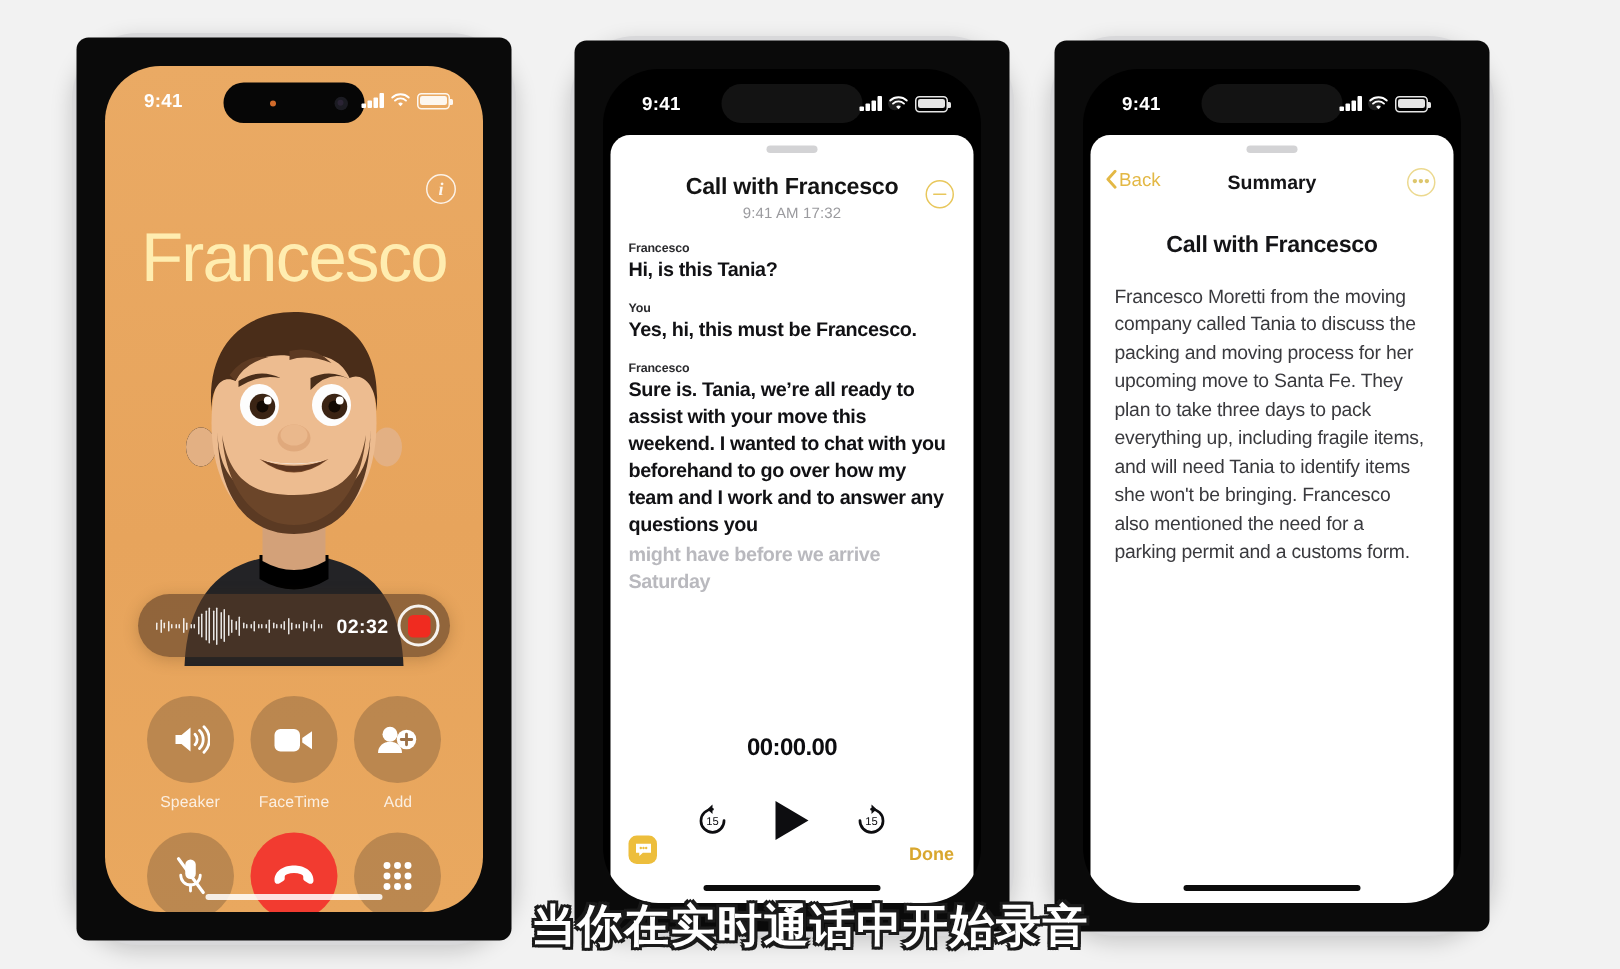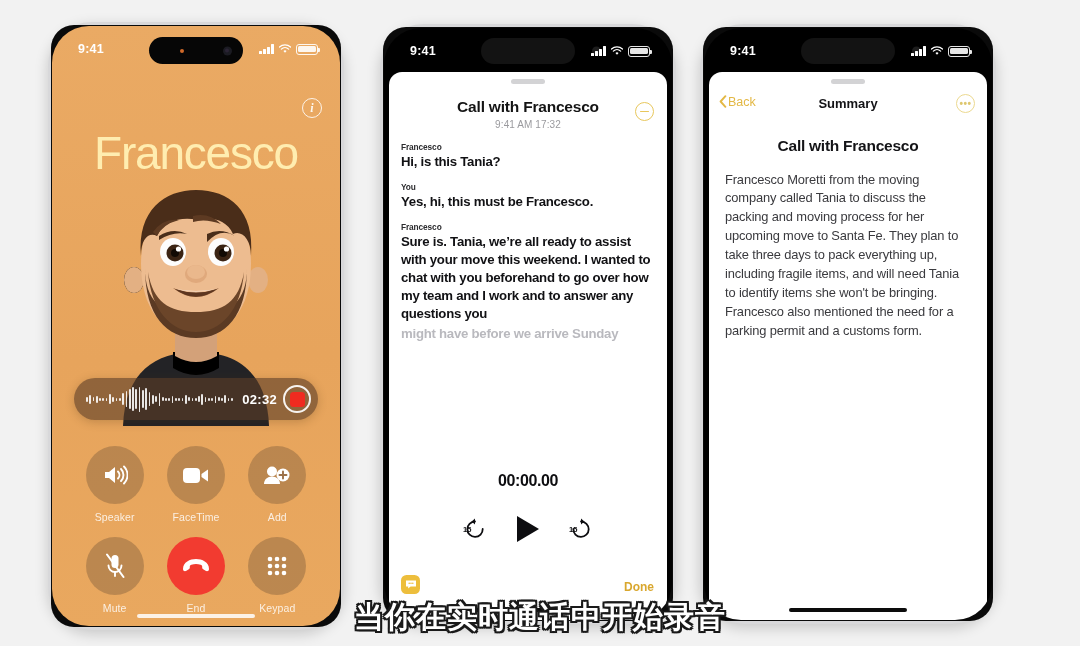--- a/index.html
+++ b/index.html
@@ -6,21 +6,21 @@
   html,body{
     width:1080px; height:646px; overflow:hidden;
     background:#f2f2f2;
     font-family:"Liberation Sans","DejaVu Sans",sans-serif;
   }
   #stage{ position:relative; width:1080px; height:646px; background:#f2f2f2; }
 
   
   .phone{ position:absolute; border-radius:44px; background:#d8d8da;
           padding:3px; box-shadow:0 4px 14px rgba(0,0,0,.18); }
-  .phone .bezel{ width:100%; height:100%; background:#0a0a0a; border-radius:23px; padding:1px; }
+  .phone .bezel{ width:100%; height:100%; background:#0a0a0a; border-radius:8px; padding:19px; }
   .phone .screen{ width:100%; height:100%; border-radius:37px; overflow:hidden; position:relative; }
 
   #phone1{ left:48px;  top:22px;  width:296px; height:608px; }
   #phone2{ left:380px; top:24px;  width:296px; height:600px; }
   #phone3{ left:700px; top:24px;  width:296px; height:600px; }
 
   
   .statusbar{ position:absolute; top:0; left:0; right:0; height:38px;
               display:flex; align-items:center; justify-content:space-between;
               padding:8px 22px 0 26px; z-index:30; }
@@ -115,21 +115,21 @@
   .transcript{ padding:12px 12px 0; }
   .t-speaker{ font-size:8.3px; font-weight:700; color:#2b2b2e; letter-spacing:-.1px; margin-bottom:1px; }
   .t-line{ font-size:13.2px; font-weight:600; color:#111114; line-height:1.37;
            letter-spacing:-.25px; margin-bottom:11px; }
   .t-line.fade{ color:#b9b9be; }
   .player{ position:absolute; left:0; right:0; top:400px; text-align:center; }
   .p-time{ font-size:16px; font-weight:700; color:#0d0d10; letter-spacing:-.4px; }
   .p-ctrls{ display:flex; align-items:center; justify-content:center; gap:30px; margin-top:26px; }
   .skip{ width:24px; height:24px; position:relative; }
   .skip .n{ position:absolute; left:0; right:0; top:50%; transform:translateY(-42%);
-            font-size:7.5px; font-weight:700; color:#0d0d10; text-align:left; }
+            font-size:7.5px; font-weight:400; color:#0d0d10; text-align:center; }
   .playbtn{ width:0; height:0; border-left:22px solid #0d0d10;
             border-top:13.5px solid transparent; border-bottom:13.5px solid transparent; }
   .chat-badge{ position:absolute; left:12px; bottom:26px; width:19px; height:19px;
                border-radius:5.5px; background:#edbe3c; display:flex; align-items:center; justify-content:center; }
   .done-btn{ position:absolute; right:13px; bottom:26px; font-size:12px; font-weight:600; color:#d9a72e; }
 
   
   .navbar{ position:relative; height:30px; margin-top:8px; }
   .nav-back{ position:absolute; left:10px; top:3px; display:flex; align-items:center; gap:1px;
              color:#e3b845; font-size:12.5px; font-weight:500; }
@@ -415,21 +415,21 @@
               <div class="t-speaker">Francesco</div>
               <div class="t-line">Hi, is this Tania?</div>
             </div>
             <div>
               <div class="t-speaker">You</div>
               <div class="t-line">Yes, hi, this must be Francesco.</div>
             </div>
             <div>
               <div class="t-speaker">Francesco</div>
               <div class="t-line" style="margin-bottom:2px">Sure is. Tania, we’re all ready to assist with your move this weekend. I wanted to chat with you beforehand to go over how my team and I work and to answer any questions you</div>
-              <div class="t-line fade">might have before we arrive Sunday</div>
+              <div class="t-line fade">might have before we arrive Saturday</div>
             </div>
           </div>
 
           <div class="player">
             <div class="p-time">00:00.00</div>
             <div class="p-ctrls">
               <div class="skip">
                 <svg width="24" height="24" viewBox="0 0 24 24">
                   <path d="M12 4.5A7.7 7.7 0 1 0 19.7 12" stroke="#0d0d10" stroke-width="1.8" fill="none" stroke-linecap="round"></path>
                   <path d="M12 1.4 8.6 4.5 12 7.6Z" fill="#0d0d10"></path>

